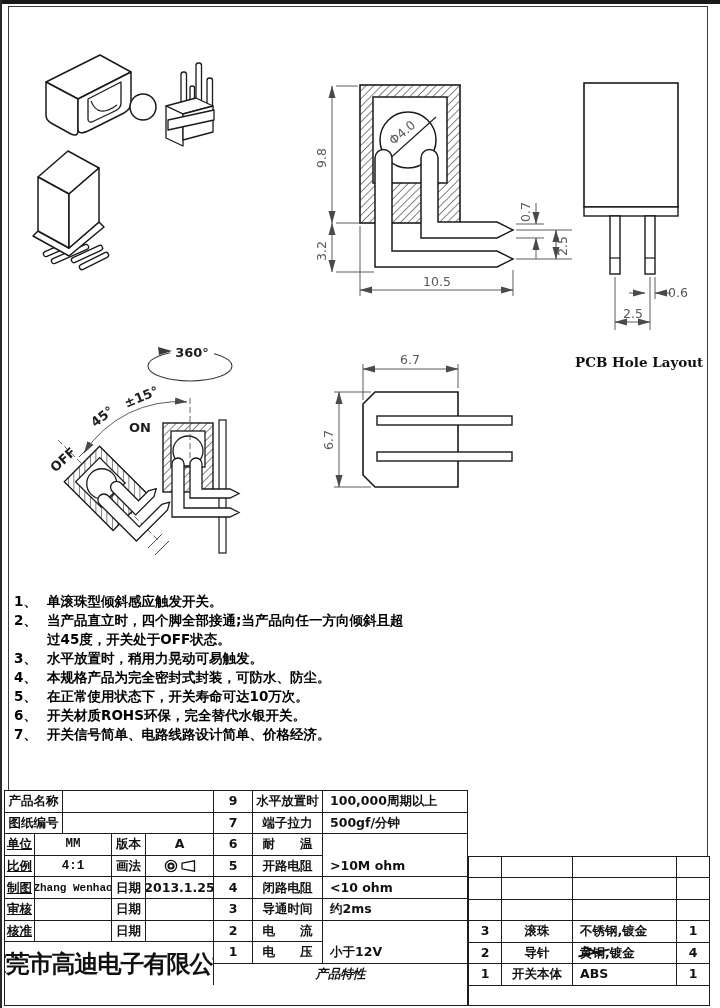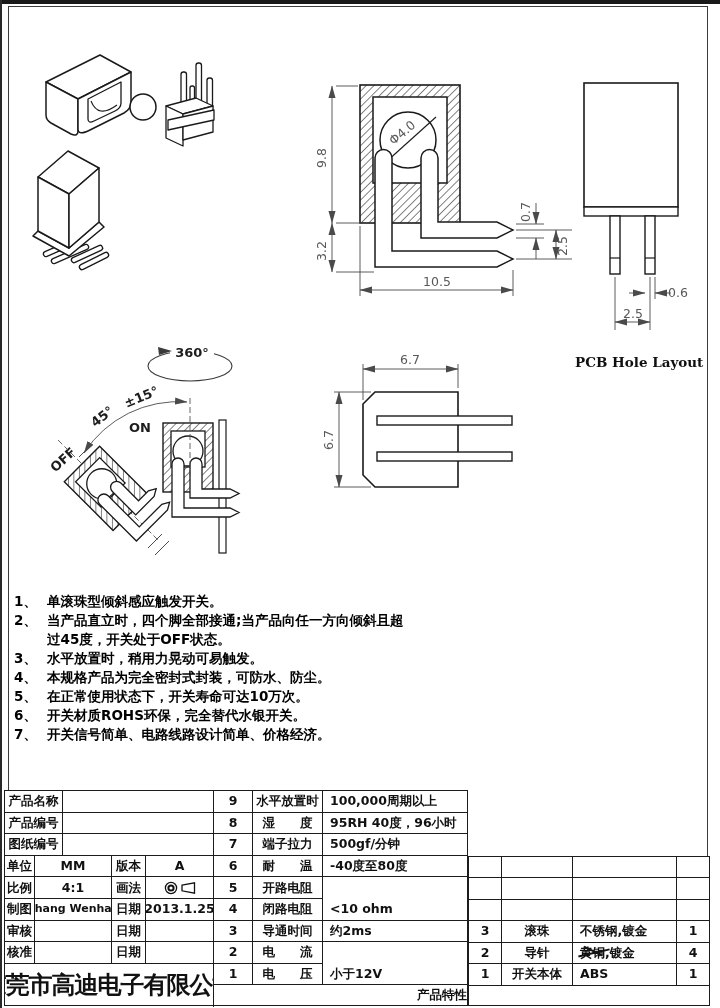--- a/index.html
+++ b/index.html
@@ -23,28 +23,28 @@
   .tbl{position:absolute;box-sizing:border-box;border:1.4px solid #1c1c1c;background:#fff;font-size:12.5px;font-weight:bold;}
   .tbl *{box-sizing:border-box;}
   .irow{display:flex;height:21.6px;line-height:20px;}
   .c{border-right:1.1px solid #1c1c1c;border-bottom:1.1px solid #1c1c1c;overflow:hidden;white-space:nowrap;
      display:flex;align-items:center;justify-content:center;padding:0 2px;}
   .c.left{justify-content:flex-start;padding-left:7px;text-align:right;}
   .c.last{border-right:none;flex:1;}
   
   .ta .w1{width:58px;} .ta .w2{width:151px;}
   
-  .tb .b1{width:30px;} .tb .b2{width:77px;} .tb .b3{width:34px;} .tb .b4{width:68px;}
+  .tb .b1{width:30px;text-decoration:underline;} .tb .b2{width:77px;font-family:Liberation Mono, monospace;} .tb .b3{width:34px;} .tb .b4{width:68px;}
   .wn{width:39px;} .ws{width:70px;}
   .ibottom{display:flex;height:43.2px;}
   .company{width:209px;border-right:1.1px solid #1c1c1c;display:flex;align-items:center;justify-content:center;
            font-size:24px;font-weight:bold;white-space:nowrap;overflow:hidden;letter-spacing:-1px;}
   .bright{flex:1;display:flex;flex-direction:column;}
   .bright .irow{height:21.6px;}
-  .ifoot{height:21.6px;line-height:20px;text-align:right;}
+  .ifoot{height:21.6px;line-height:20px;text-align:center;font-style:italic;}
   
   .brow{display:flex;height:21.43px;line-height:20px;}
   .bw1{width:33px;} .bw2{width:71px;} .bw3{width:104px;}
   .scratched{position:relative;display:inline-block;}
   .scratched::after{content:"";position:absolute;left:-2px;top:46%;width:58%;border-top:2.4px solid #141414;transform:rotate(-13deg);}
   .scratched::before{content:"";position:absolute;left:5%;top:34%;width:36%;border-top:2px solid #141414;transform:rotate(26deg);}
 </style>
 </head>
 <body>
 
@@ -245,55 +245,48 @@
 
   <div class="tbl" style="left:4px;top:790px;width:464px;height:216px;">
     <div class="irow ta">
       <div class="c w1">产品名称</div>
       <div class="c w2 left"></div>
       <div class="c wn">9</div>
       <div class="c ws">水平放置时</div>
       <div class="c last left">100,000周期以上</div>
     </div>
     <div class="irow ta">
-      <div class="c w1">产品编号</div>
-      <div class="c w2 left"></div>
-      <div class="c wn">8</div>
-      <div class="c ws">湿　　度</div>
-      <div class="c last left">95RH 40度，96小时</div>
-    </div>
-    <div class="irow ta">
       <div class="c w1">图纸编号</div>
       <div class="c w2 left"></div>
       <div class="c wn">7</div>
       <div class="c ws">端子拉力</div>
       <div class="c last left">500gf/分钟</div>
     </div>
     <div class="irow tb">
       <div class="c b1">单位</div>
       <div class="c b2">MM</div>
       <div class="c b3">版本</div>
       <div class="c b4">A</div>
       <div class="c wn">6</div>
       <div class="c ws">耐　　温</div>
-      <div class="c last left">-40度至80度</div>
     </div>
     <div class="irow tb">
       <div class="c b1">比例</div>
       <div class="c b2">4:1</div>
       <div class="c b3">画法</div>
       <div class="c b4">
         <svg width="32" height="14" viewBox="0 0 32 14">
           <circle cx="7" cy="7" r="5.6" fill="none" stroke="#111" stroke-width="1.3"></circle>
           <circle cx="7" cy="7" r="2.6" fill="none" stroke="#111" stroke-width="2"></circle>
           <path d="M18,4.2 L30.5,1.8 L30.5,12.2 L18,9.8 Z" fill="none" stroke="#111" stroke-width="1.3"></path>
         </svg>
       </div>
       <div class="c wn">5</div>
       <div class="c ws">开路电阻</div>
+      <div class="c last left">&gt;10M ohm</div>
     </div>
     <div class="irow tb">
       <div class="c b1">制图</div>
       <div class="c b2" style="font-size:11px;">Zhang Wenhao</div>
       <div class="c b3">日期</div>
       <div class="c b4">2013.1.25</div>
       <div class="c wn">4</div>
       <div class="c ws">闭路电阻</div>
       <div class="c last left">&lt;10 ohm</div>
     </div>

